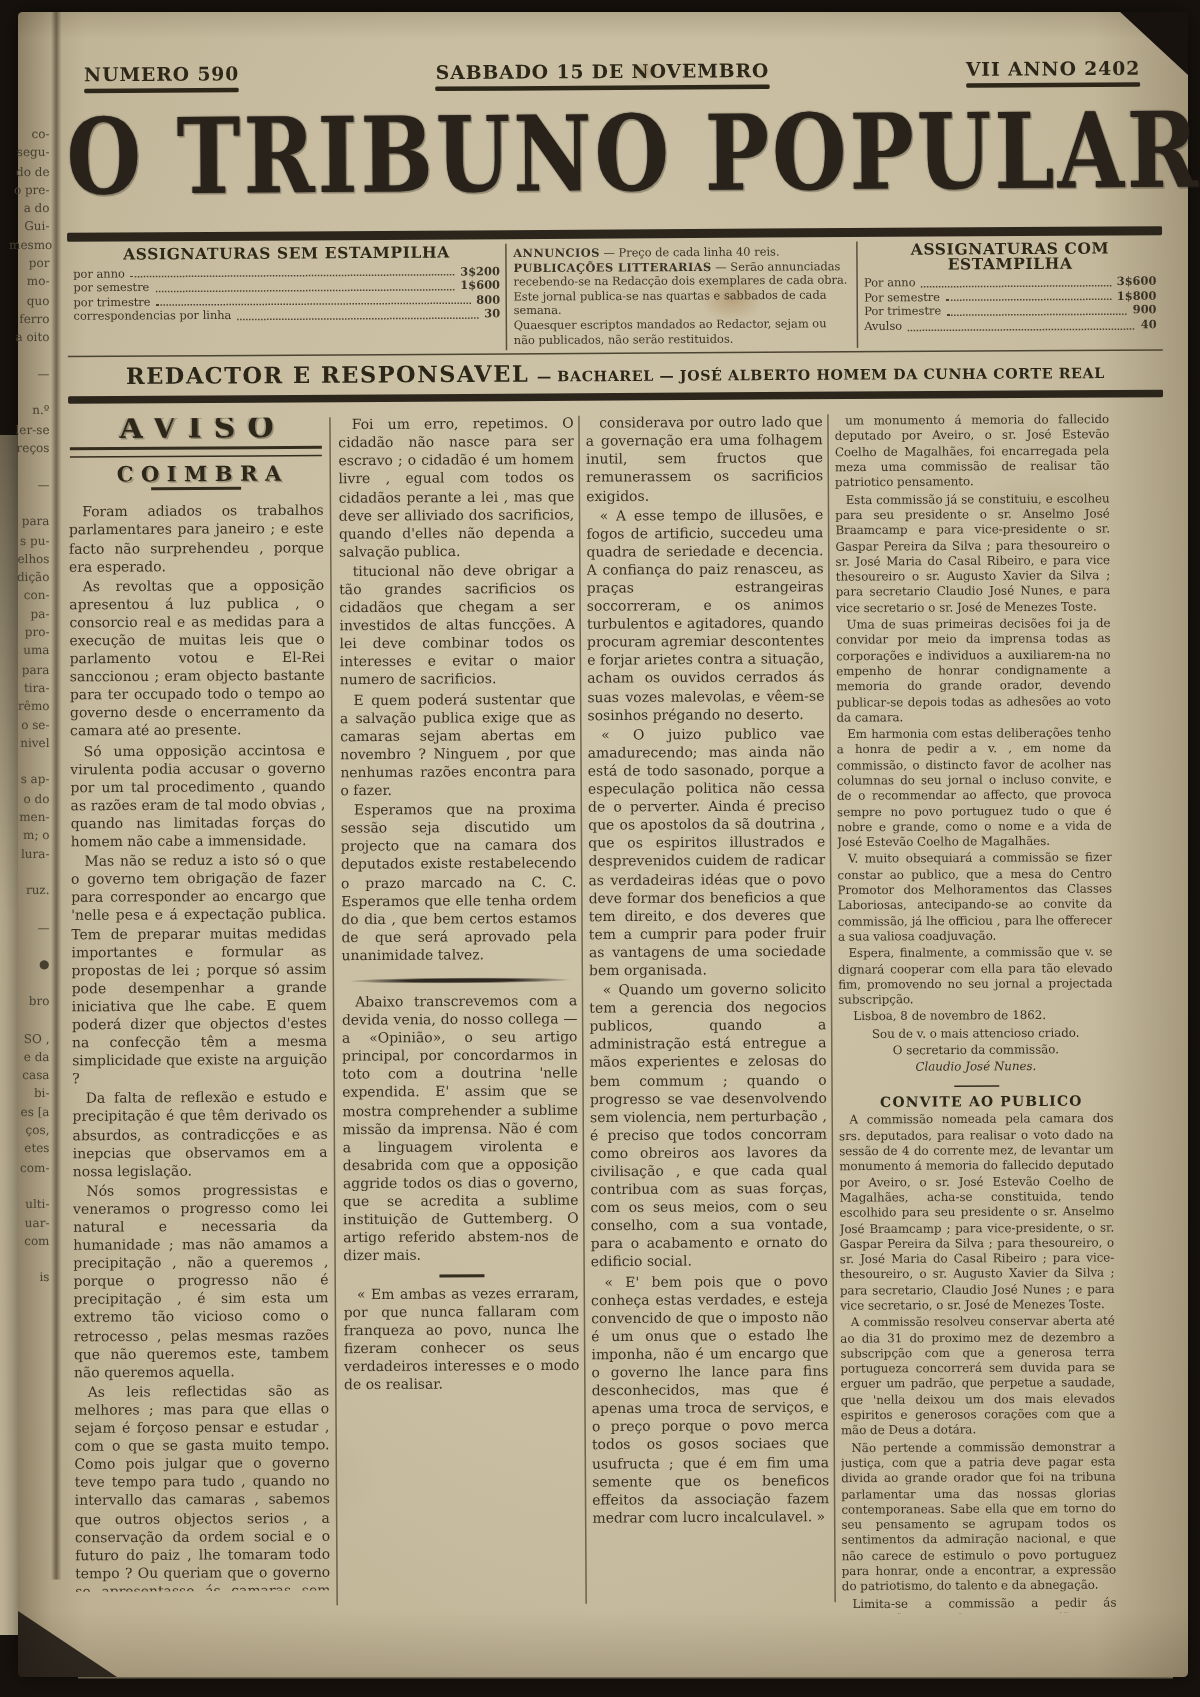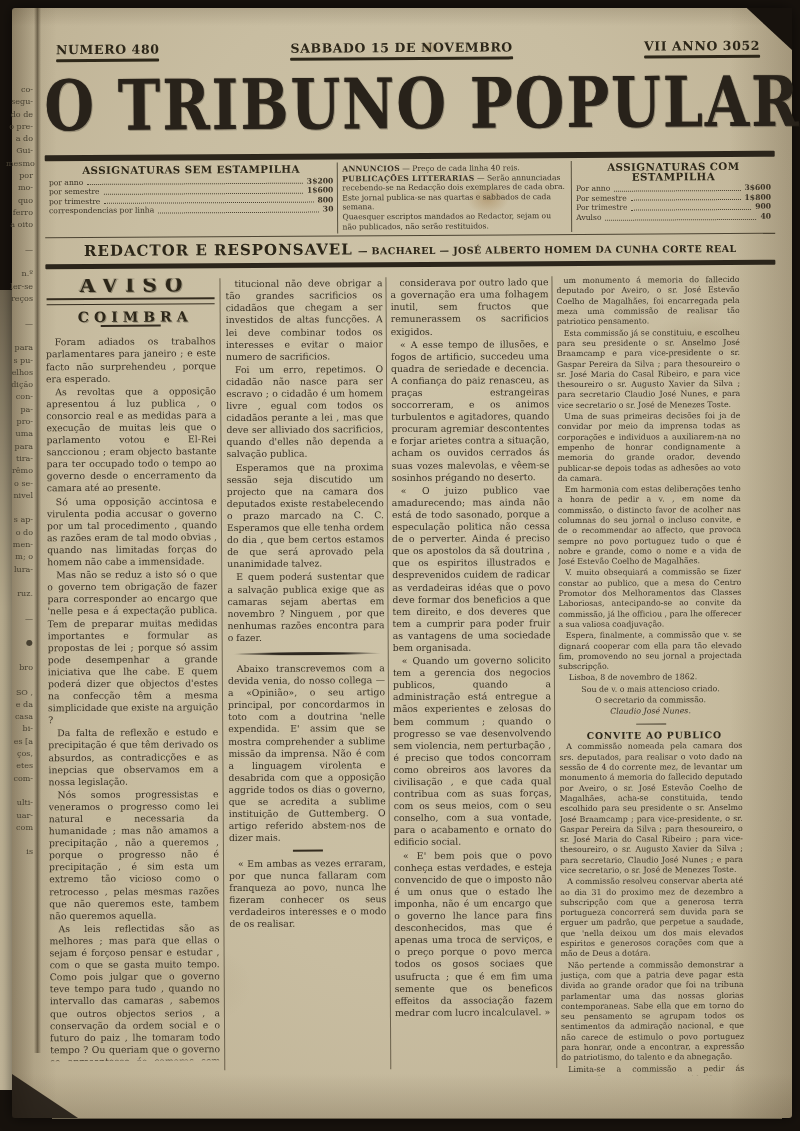--- a/index.html
+++ b/index.html
@@ -179,29 +179,29 @@
 uar-
 com
 
 is</div>
   <div class="crease"></div>
 
   <div class="content">
 
     <div class="hdr-row">
       <div>
-        <div class="hdr-item">NUMERO 480</div>
+        <div class="hdr-item">NUMERO 590</div>
         <div class="hdr-bar"></div>
       </div>
       <div>
         <div class="hdr-item">SABBADO 15 DE NOVEMBRO</div>
         <div class="hdr-bar"></div>
       </div>
       <div>
-        <div class="hdr-item">VII ANNO 3052</div>
+        <div class="hdr-item">VII ANNO 2402</div>
         <div class="hdr-bar"></div>
       </div>
     </div>
 
     <div class="masthead">O TRIBUNO POPULAR</div>
     <div class="bar-thick"></div>
 
     <div class="subs">
       <div class="subs-sec subs-left">
         <div class="subs-title">ASSIGNATURAS SEM ESTAMPILHA</div>
@@ -280,24 +280,24 @@
         <p>As revoltas que a opposição apresentou á luz publica , o consorcio real e as medidas para a execução de muitas leis que o parlamento votou e El-Rei sanccionou ; eram objecto bastante para ter occupado todo o tempo ao governo desde o encerramento da camara até ao presente.</p>
         <p>Só uma opposição accintosa e virulenta podia accusar o governo por um tal procedimento , quando as razões eram de tal modo obvias , quando nas limitadas forças do homem não cabe a immensidade.</p>
         <p>Mas não se reduz a isto só o que o governo tem obrigação de fazer para corresponder ao encargo que 'nelle pesa e á expectação publica. Tem de preparar muitas medidas importantes e formular as propostas de lei ; porque só assim pode desempenhar a grande iniciativa que lhe cabe. E quem poderá dizer que objectos d'estes na confecção têm a mesma simplicidade que existe na arguição ?</p>
         <p>Da falta de reflexão e estudo e precipitação é que têm derivado os absurdos, as contradicções e as inepcias que observamos em a nossa legislação.</p>
         <p>Nós somos progressistas e veneramos o progresso como lei natural e necessaria da humanidade ; mas não amamos a precipitação , não a queremos , porque o progresso não é precipitação , é sim esta um extremo tão vicioso como o retrocesso , pelas mesmas razões que não queremos este, tambem não queremos aquella.</p>
         <p>As leis reflectidas são as melhores ; mas para que ellas o sejam é forçoso pensar e estudar , com o que se gasta muito tempo. Como pois julgar que o governo teve tempo para tudo , quando no intervallo das camaras , sabemos que outros objectos serios , a conservação da ordem social e o futuro do paiz , lhe tomaram todo tempo ? Ou queriam que o governo se apresentasse ás camaras sem fazer propostas de lei, sem usar da iniciativa ?</p>
 
       </div>
 
       <div class="col col2">
+        <p>Foi um erro, repetimos. O cidadão não nasce para ser escravo ; o cidadão é um homem livre , egual com todos os cidadãos perante a lei , mas que deve ser alliviado dos sacrificios, quando d'elles não dependa a salvação publica.</p>
         <p>titucional não deve obrigar a tão grandes sacrificios os cidadãos que chegam a ser investidos de altas funcções. A lei deve combinar todos os interesses e evitar o maior numero de sacrificios.</p>
-        <p>Foi um erro, repetimos. O cidadão não nasce para ser escravo ; o cidadão é um homem livre , egual com todos os cidadãos perante a lei , mas que deve ser alliviado dos sacrificios, quando d'elles não dependa a salvação publica.</p>
+        <p>E quem poderá sustentar que a salvação publica exige que as camaras sejam abertas em novembro ? Ninguem , por que nenhumas razões encontra para o fazer.</p>
         <p>Esperamos que na proxima sessão seja discutido um projecto que na camara dos deputados existe restabelecendo o prazo marcado na C. C. Esperamos que elle tenha ordem do dia , que bem certos estamos de que será aprovado pela unanimidade talvez.</p>
-        <p>E quem poderá sustentar que a salvação publica exige que as camaras sejam abertas em novembro ? Ninguem , por que nenhumas razões encontra para o fazer.</p>
         <div class="rule-swell"></div>
         <p>Abaixo transcrevemos com a devida venia, do nosso collega — a «Opinião», o seu artigo principal, por concordarmos in toto com a doutrina 'nelle expendida. E' assim que se mostra comprehender a sublime missão da imprensa. Não é com a linguagem virolenta e desabrida com que a opposição aggride todos os dias o governo, que se acredita a sublime instituição de Guttemberg. O artigo referido abstem-nos de dizer mais.</p>
         <div class="rule-dash"></div>
         <p>« Em ambas as vezes erraram, por que nunca fallaram com franqueza ao povo, nunca lhe fizeram conhecer os seus verdadeiros interesses e o modo de os realisar.</p>
 
       </div>
 
       <div class="col col3">
         <p>considerava por outro lado que a governação era uma folhagem inutil, sem fructos que remunerassem os sacrificios exigidos.</p>
         <p>« A esse tempo de illusões, e fogos de artificio, succedeu uma quadra de seriedade e decencia. A confiança do paiz renasceu, as praças estrangeiras soccorreram, e os animos turbulentos e agitadores, quando procuram agremiar descontentes e forjar arietes contra a situação, acham os ouvidos cerrados ás suas vozes malevolas, e vêem-se sosinhos prégando no deserto.</p>

